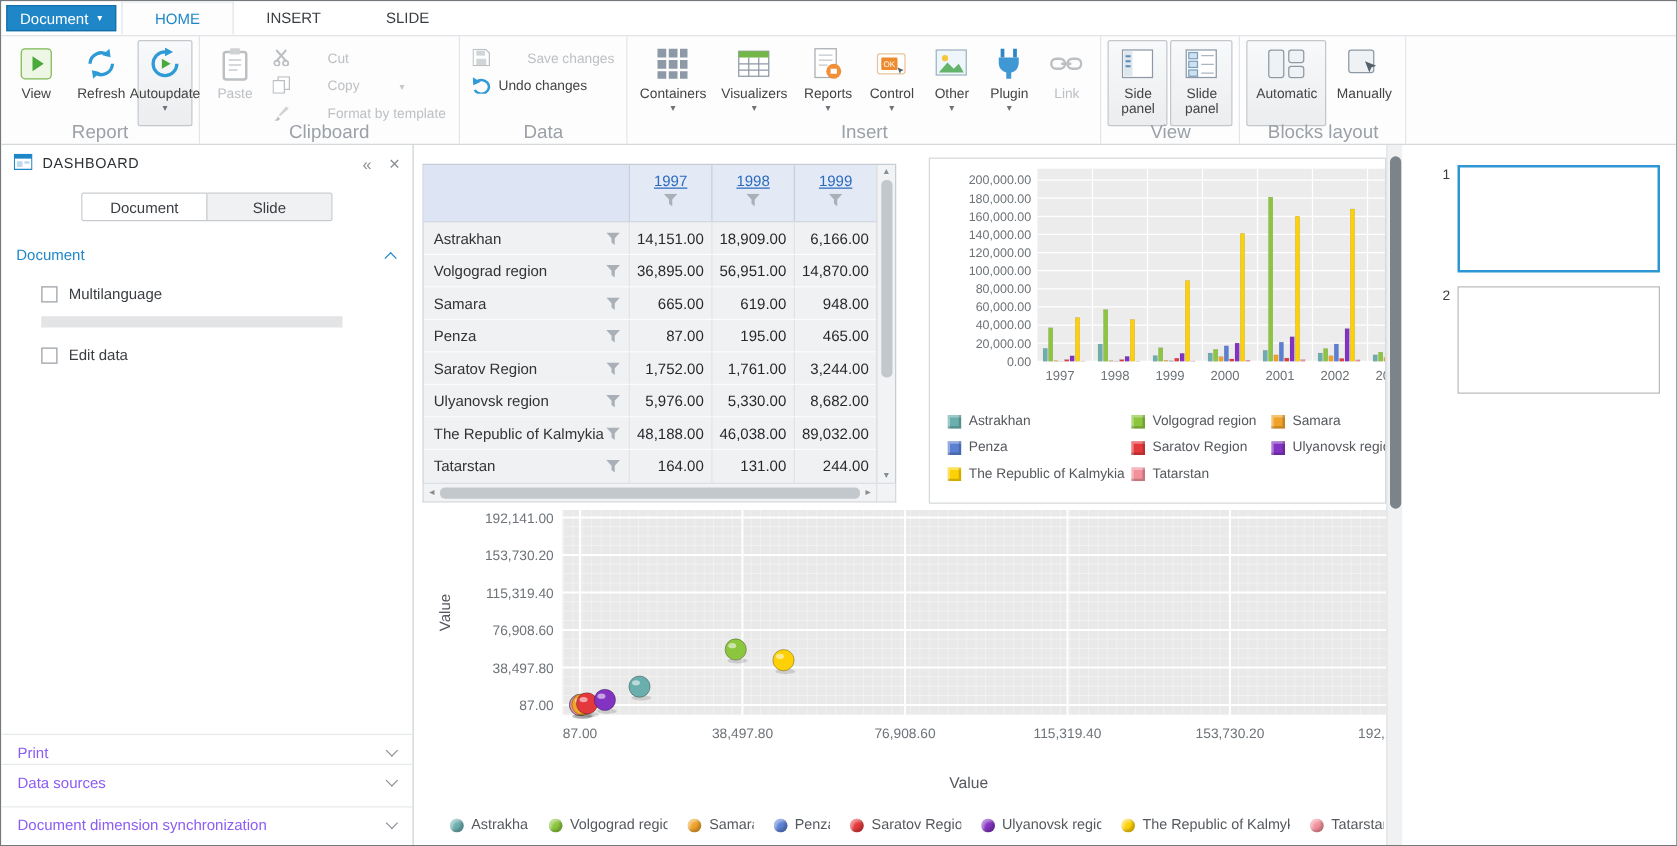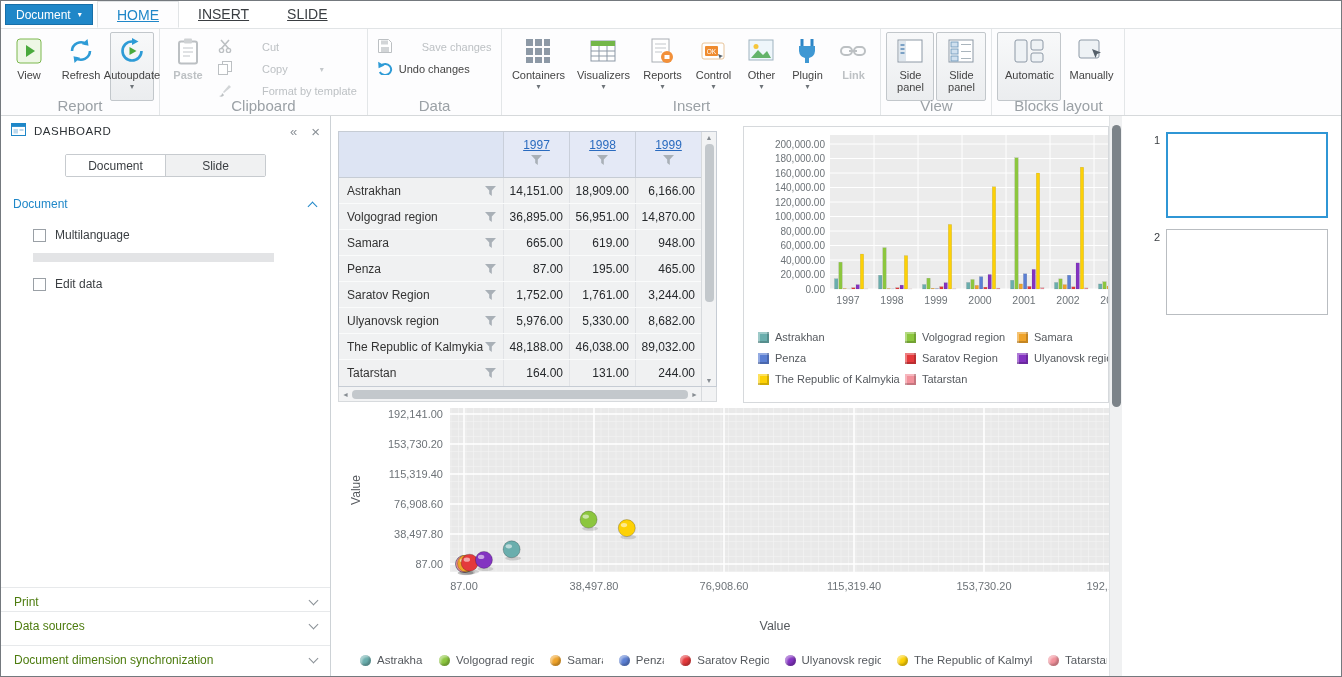--- a/index.html
+++ b/index.html
@@ -6,35 +6,35 @@
   html,body { background:#e8e8e8; }
   body { font-family:"Liberation Sans", sans-serif; font-size:12px; color:#333; }
   .app { position:relative; width:1342px; height:677px; background:#fff; border:1px solid #74797e; overflow:hidden; }
 
   
   .topbar { position:absolute; left:0; top:0; right:0; height:27px; background:#fff; }
   .doc-btn { position:absolute; left:4px; top:3px; height:21px; display:flex; align-items:center; gap:7px;
              padding:0 10px; background:#1f87c8; border:1px solid #176fa8; color:#fff; font-size:12px; cursor:default; }
   .doc-btn .caret { font-size:8px; line-height:8px; }
   .tabs { position:absolute; left:96px; top:0; height:27px; display:flex; }
-  .tab { padding:0 19px; line-height:26px; font-size:14px; color:#3a3e42;text-decoration:underline; }
+  .tab { padding:0 26px; line-height:26px; font-size:12px; color:#3a3e42; }
   .tab.active { color:#1f87c8; background:#fdfdfe; border:1px solid #e1e4e6; border-bottom:1px solid #fdfdfe; position:relative; z-index:3; }
 
   
   .ribbon { position:absolute; left:0; top:27px; right:0; height:88px; background:#fdfdfe;
             border-top:1px solid #e1e4e6; border-bottom:1px solid #d6d9db; display:flex; z-index:2; }
   .rgroup { position:relative; height:100%; border-right:1px solid #e3e6e8; padding:3px 5px 15px 5px; }
   .rgroup-label { position:absolute; left:0; right:0; bottom:1px; text-align:center; font-size:15px; color:#9ba1a6; }
   .rgroup-content { display:flex; align-items:flex-start; height:100%; gap:2px; }
   .rbig { display:flex; flex-direction:column; align-items:center; text-align:center; width:56px; min-width:44px;
           padding:3px 2px 0 2px; height:69px; border:1px solid transparent; border-radius:2px; font-size:11px;
           line-height:12px; color:#444; cursor:default; }
   .rbig .ricon { height:30px; display:flex; align-items:center; justify-content:center; margin-bottom:3px; }
   .rbig.framed { border-color:#c2c7cb; background:linear-gradient(#f8f9fa,#ebedef); }
-  .rbig.disabled { color:#bdc1c4;font-weight:bold; }
+  .rbig.disabled { color:#bdc1c4; }
   .caret-down { font-size:8px; line-height:9px; color:#6d7378; margin-top:1px; }
   .disabled .caret-down { color:#c4c8cb; }
   .rcol { display:flex; flex-direction:column; padding-top:4px; }
   .rsmall { display:flex; align-items:center; gap:6px; height:22px; padding:0 5px; font-size:11px; color:#444; cursor:default; white-space:nowrap; }
   .rsmall.disabled { color:#bdc1c4;gap:30px; }
   .rsmall .caret-down { margin-left:2px; }
 
   
   .sidebar { position:absolute; left:0; top:115px; bottom:0; width:330px; background:#fff; border-right:1px solid #cdd2d6; }
   .sb-head { position:absolute; left:0; top:0; right:0; height:30px; display:flex; align-items:center; padding:0 10px; }
@@ -45,21 +45,21 @@
   .seg { position:absolute; left:64px; top:38px; width:201px; height:23px; display:flex; border:1px solid #c7cbcf; border-radius:2px; overflow:hidden; }
   .seg-btn { flex:1; display:flex; align-items:center; justify-content:center; font-size:12px; color:#3a3e42; background:#fff; cursor:default; }
   .seg-btn.inactive { background:#f0f1f2; border-left:1px solid #c7cbcf; }
   .sb-sec { position:absolute; left:12px; right:14px; top:81px; display:flex; align-items:center; color:#1f87c8; font-size:12px; cursor:default; }
   .chev { display:inline-block; width:7px; height:7px; border-right:1.6px solid #8a9096; border-bottom:1.6px solid #8a9096; }
   .chev.down { transform:rotate(45deg); margin-top:-3px; }
   .chev.up { transform:rotate(-135deg); border-color:#1f87c8; margin-top:4px; }
   .cbrow { position:absolute; left:32px; display:flex; align-items:center; gap:9px; font-size:12px; color:#3a3e42; }
   .cbox { width:13px; height:13px; border:1px solid #9aa0a6; background:#fff; }
   .disabled-bar { position:absolute; left:32px; top:137px; width:241px; height:9px; background:#e3e4e6; }
-  .sb-row { position:absolute; left:0; right:0; height:29px; border-top:1px solid #e7e9eb; display:flex; align-items:center; padding:0 13px; font-size:12px; color:#4d7c0f; cursor:default; }
+  .sb-row { position:absolute; left:0; right:0; height:29px; border-top:1px solid #e7e9eb; display:flex; align-items:center; padding:0 13px; font-size:12px; color:#8b5cf6; cursor:default; }
   .sb-row .chev { margin-left:auto; }
 
   
   .table-panel { position:absolute; left:337px; top:130px; width:379px; }
   .tbl-wrap { display:flex; border:1px solid #c6ccd4; }
   .tbl-main { width:362px; }
   .tr { display:flex; height:26px; background:#f0f1f2; border-bottom:1px solid #fafbfb; }
   .tr:last-child { border-bottom:none; }
   .th-row { height:46px; background:#e4e9f6; border-bottom:1px solid #c6ccd4; }
   .th-corner { width:164px; background:#dde4f3; }

